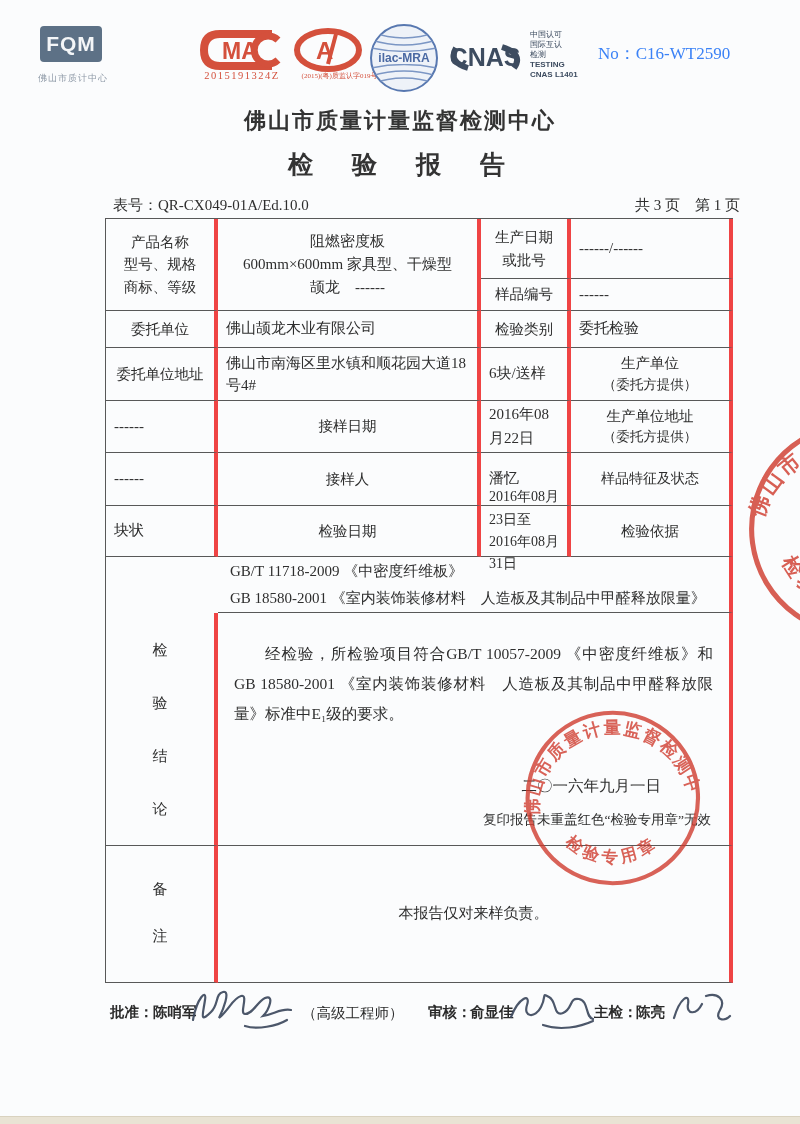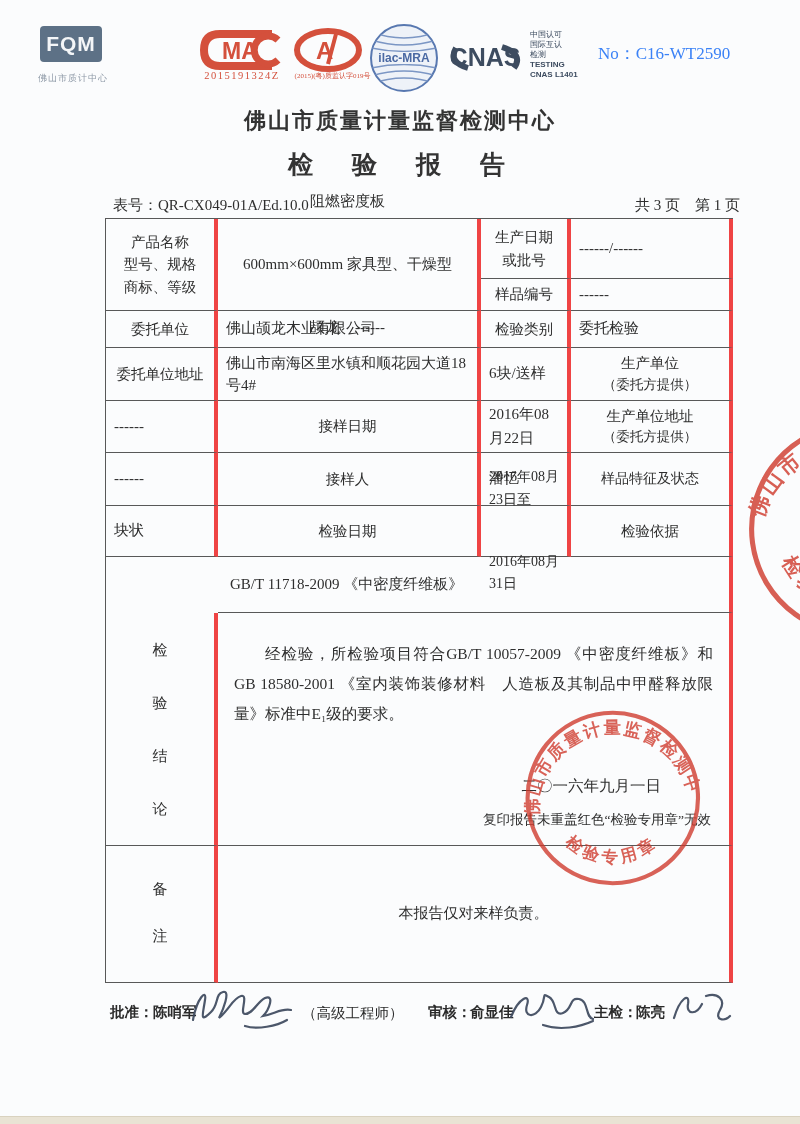--- a/index.html
+++ b/index.html
@@ -32,21 +32,21 @@
     grid-template-columns:112px 263px 90px 162px;
     grid-template-rows:60px 32px 37px 53px 52px 53px 51px 56px 233px 137px;
     border-top:1px solid #585858;border-left:1px solid #585858;
   }
   .cell{
     border-right:4px solid #ef4444;border-bottom:1px solid #585858;
     display:flex;flex-direction:column;justify-content:center;
     padding:2px 8px;font-size:14.5px;line-height:1.55;box-sizing:border-box;
   }
   .cell.ctr{align-items:center;text-align:center;}
-  .cell.val{font-size:15px;gap:40px;}
+  .cell.val{font-size:15px;}
   .cell.tight{padding:2px 4px;}
   .a-prodlabel{grid-area:1/1/3/2;}
   .a-prodval{grid-area:1/2/3/3;}
   .a-pdlabel{grid-area:1/3/2/4;}
   .a-pdval{grid-area:1/4/2/5;}
   .a-snlabel{grid-area:2/3/3/4;}
   .a-snval{grid-area:2/4/3/5;}
   .a-basisval{grid-area:8/2/9/5;}
   .a-conlabel{grid-area:9/1/10/2;}
   .a-conbody{grid-area:9/2/10/5;}
@@ -87,21 +87,21 @@
   </div>
   <div class="abs cert-line" style="left:192px;top:70px;width:100px;">2015191324Z</div>
 
   <div class="abs" style="left:292px;top:28px;">
     <svg width="72" height="44" viewBox="0 0 72 44">
       <ellipse cx="36" cy="22" rx="31" ry="19" stroke="#d4503c" stroke-width="6" fill="none"></ellipse>
       <text x="24" y="31" font-size="24" font-weight="bold" fill="#d4503c" font-family="Liberation Sans, sans-serif">A</text>
       <line x1="44" y1="6" x2="36" y2="36" stroke="#d4503c" stroke-width="4"></line>
     </svg>
   </div>
-  <div class="abs cert-line small" style="left:285px;top:71px;width:95px;">(2015)(粤)质监认字019号</div>
+  <div class="abs cert-line small" style="left:292px;top:71px;width:95px;">(2015)(粤)质监认字019号</div>
 
   <div class="abs" style="left:368px;top:22px;">
     <svg width="72" height="72" viewBox="0 0 72 72">
       <defs>
           <clipPath id="ilacClip">
             <circle cx="36" cy="36" r="33"></circle>
           </clipPath>
         </defs>
       <circle cx="36" cy="36" r="33" fill="#eef2f8" stroke="#5878b0" stroke-width="2"></circle>
       <g clip-path="url(#ilacClip)" stroke="#7b96c4" stroke-width="1.6" fill="none">
@@ -192,20 +192,21 @@
     <div class="cell val">块状</div>
     <div class="cell ctr tight">检验日期</div>
     <div class="cell val" style="font-size:14px;line-height:1.6;">
       <span>2016年08月23日至</span>
       <span>2016年08月31日</span>
     </div>
 
     <div class="cell ctr">检验依据</div>
     <div class="cell val a-basisval" style="padding-left:12px;line-height:1.75;">
       <span>GB/T 11718-2009 《中密度纤维板》</span>
+      <span>GB 18580-2001 《室内装饰装修材料　人造板及其制品中甲醛释放限量》</span>
     </div>
 
     <div class="cell vlabel a-conlabel">
       <span>检</span>
       <span>验</span>
       <span>结</span>
       <span>论</span>
     </div>
     <div class="cell con-body a-conbody">
       <div class="con-para">经检验，所检验项目符合GB/T 10057-2009 《中密度纤维板》和GB 18580-2001 《室内装饰装修材料　人造板及其制品中甲醛释放限量》标准中E₁级的要求。</div>

